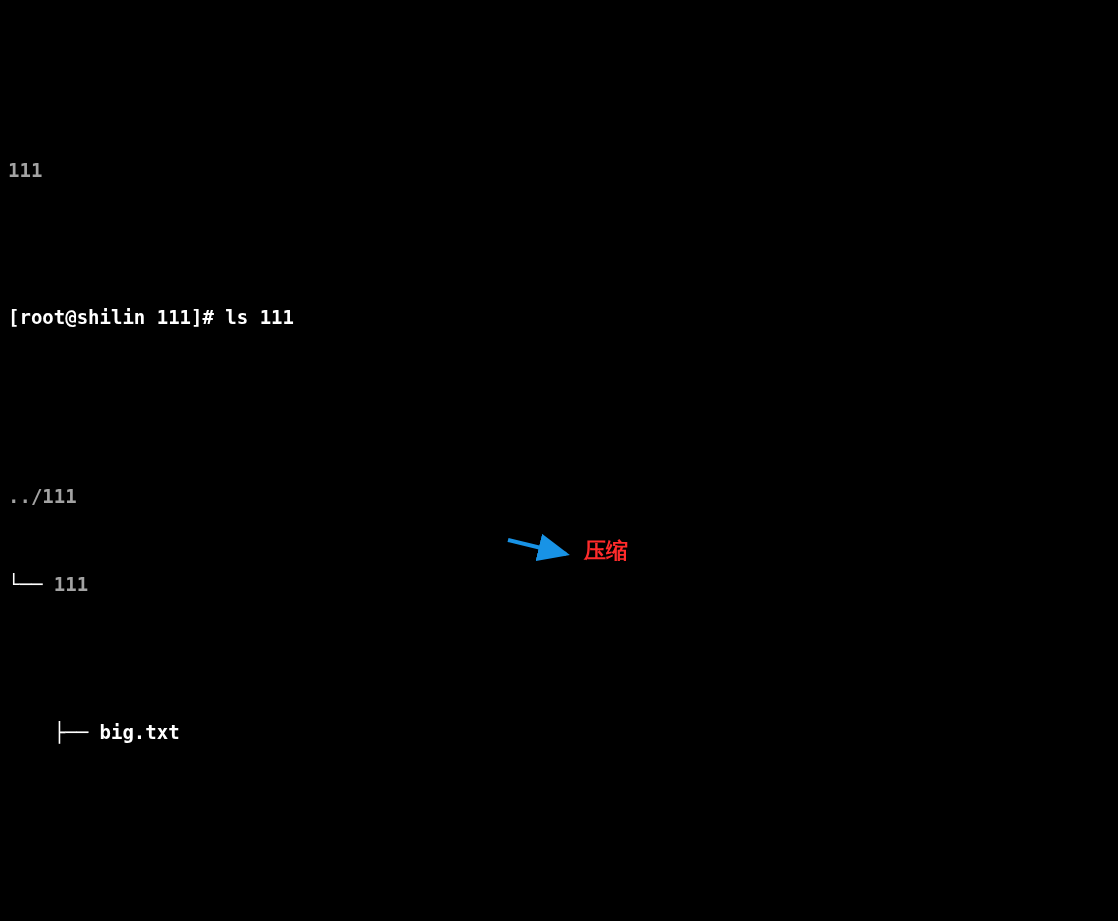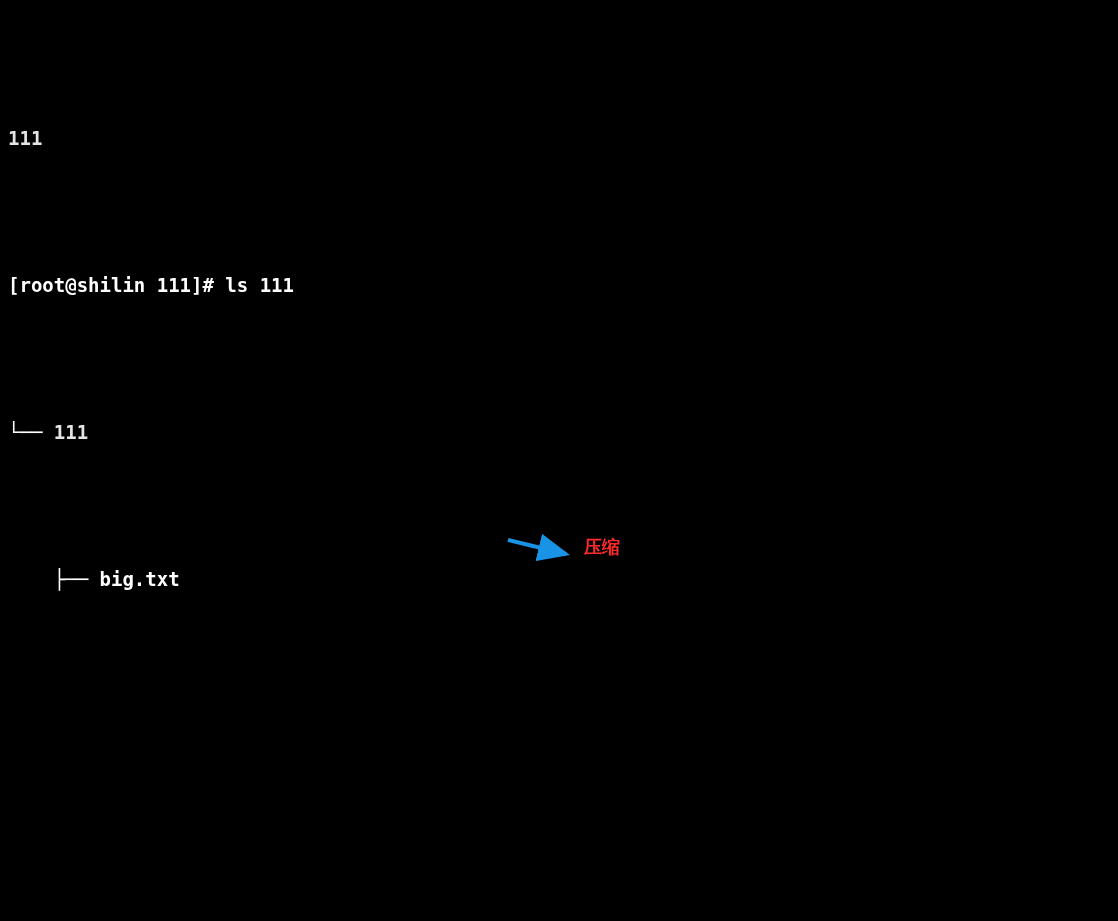--- a/index.html
+++ b/index.html
@@ -17,50 +17,51 @@
   }
   .terminal {
     padding: 6px 4px 4px 8px;
     white-space: pre;
     position: relative;
   }
   .line {
     display: block;
     white-space: pre;
   }
-  .blue { color: #e5e5e5; }
+  .blue { color: #a3a3a3; margin-top: 32px; }
   .annotation-layer {
     position: absolute;
     left: 0;
     top: 0;
     pointer-events: none;
   }
   .annotation-text {
     position: absolute;
     color: #ff2b2b;
     font-family: "Microsoft YaHei", "SimSun", sans-serif;
-    font-size: 18px;
+    font-size: 22px;
     font-weight: 700;
   }
   .arrow-svg {
     position: absolute;
   }
 </style>
 </head>
 <body>
 
 <div class="terminal">
 
   
   <span class="line blue">111</span>
 
   
   <span class="line"><span>[root@shilin 111]# </span><span>ls 111</span></span>
 
   
+  <span class="line blue">../111</span>
   <span class="line"><span>└── </span><span class="blue">111</span></span>
 
   
   <span id="tree-files-container"><span class="line">    ├── big.txt</span></span>
 
   
   
 
   
   

